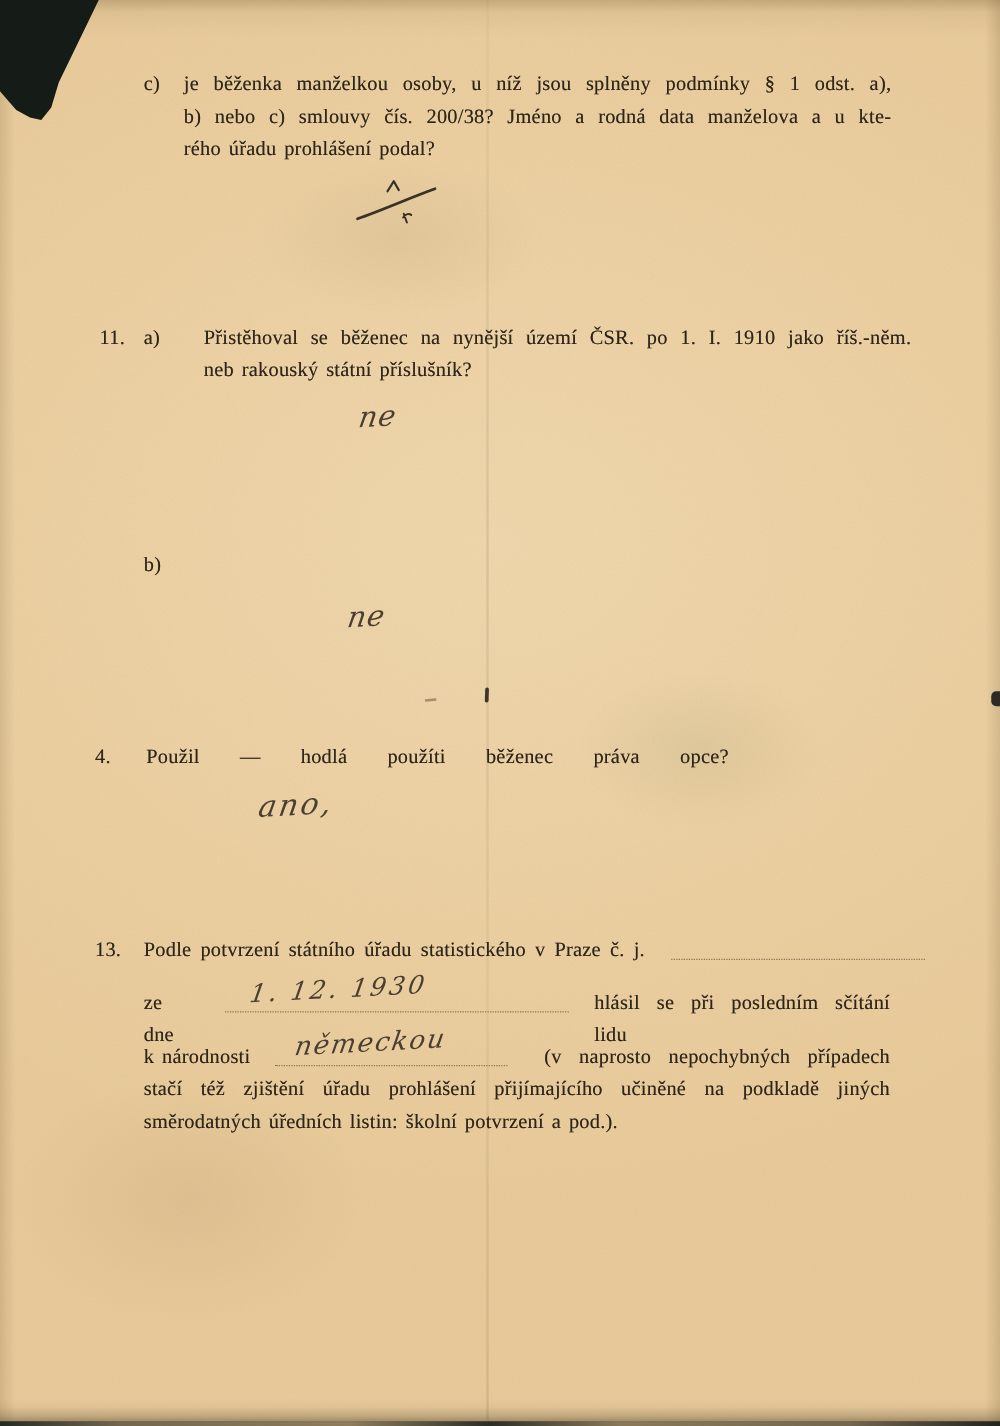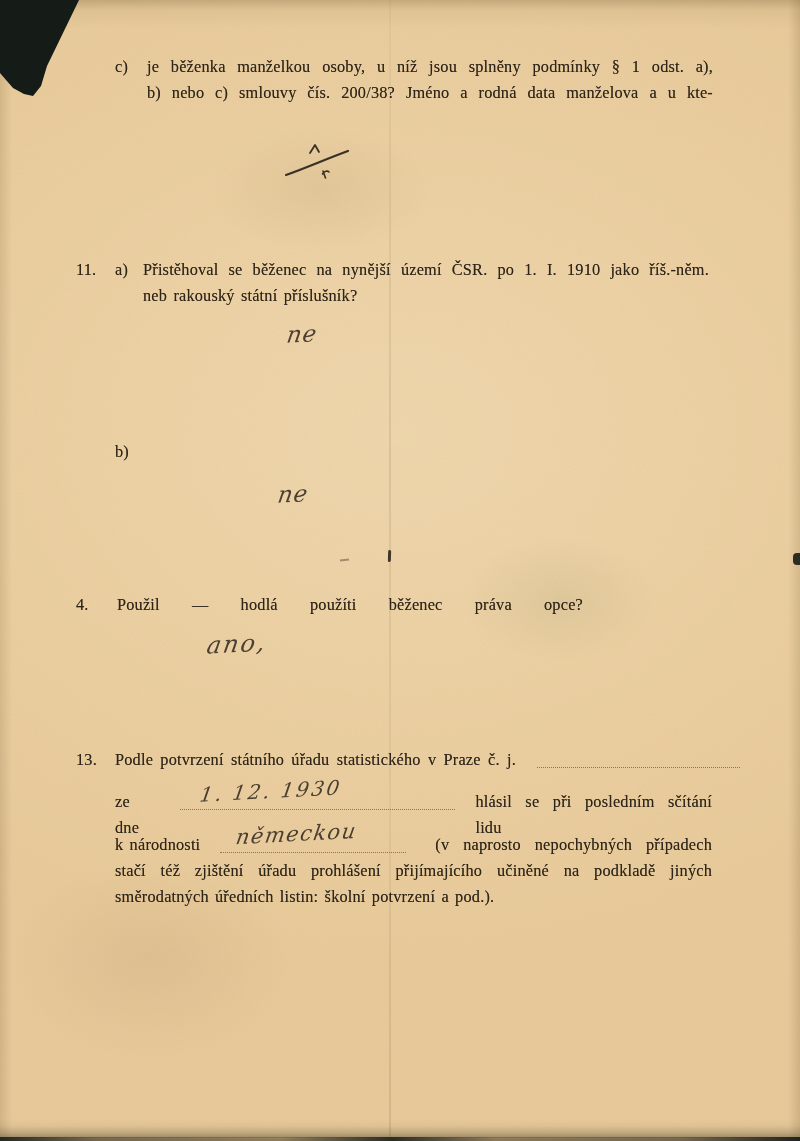--- a/index.html
+++ b/index.html
@@ -75,31 +75,32 @@
   <div class="fold"></div>
 
   <svg class="corner-svg" width="100" height="100">
     <polygon points="0,0 79,0 47,66 41,86 33,96 24,94 13,88 6,80 0,73" fill="#151c18"></polygon>
   </svg>
 
   <div class="print" style="left:115px;top:54px;width:30px;">c)</div>
   <div class="print" style="left:147px;top:54px;width:566px;">
     <div class="jline">je běženka manželkou osoby, u níž jsou splněny podmínky § 1 odst. a),</div>
     <div class="jline">b) nebo c) smlouvy čís. 200/38? Jméno a rodná data manželova a u kte-</div>
+    <div>rého úřadu prohlášení podal?</div>
   </div>
 
   <svg class="dash-svg" width="80" height="48" viewBox="0 0 80 48">
     <path d="M 6 39 C 26 32 46 23 68 15" fill="none" stroke="#3a3126" stroke-width="2.2" stroke-linecap="round"></path>
     <path d="M 30 17 L 35 9 L 39 16" fill="none" stroke="#3a3126" stroke-width="1.8" stroke-linecap="round" stroke-linejoin="round"></path>
     <path d="M 43 35 l 2.5 7 M 42.5 38 c 2 -3 5 -3.5 6.5 -2" fill="none" stroke="#3a3126" stroke-width="1.6" stroke-linecap="round"></path>
   </svg>
 
-  <div class="print num" style="left:76px;top:257px;">11.</div>
+  <div class="print num" style="left:60px;top:257px;text-align:right;">11.</div>
   <div class="print" style="left:115px;top:257px;width:30px;">a)</div>
-  <div class="print" style="left:143px;top:257px;width:566px;">
+  <div class="print" style="left:163px;top:257px;width:566px;">
     <div class="jline">Přistěhoval se běženec na nynější území ČSR. po 1. I. 1910 jako říš.-něm.</div>
     <div>neb rakouský státní příslušník?</div>
   </div>
   <div class="hand hand-ne" style="left:287px;top:321px;">ne</div>
 
   <div class="print" style="left:115px;top:439px;width:30px;">b)</div>
   <div class="hand hand-ne" style="left:278px;top:481px;">ne</div>
 
   <div class="print num" style="left:76px;top:592px;">4.</div>
   <div class="print jline" style="left:117px;top:592px;width:466px;">Použil — hodlá použíti běženec práva opce?</div>

